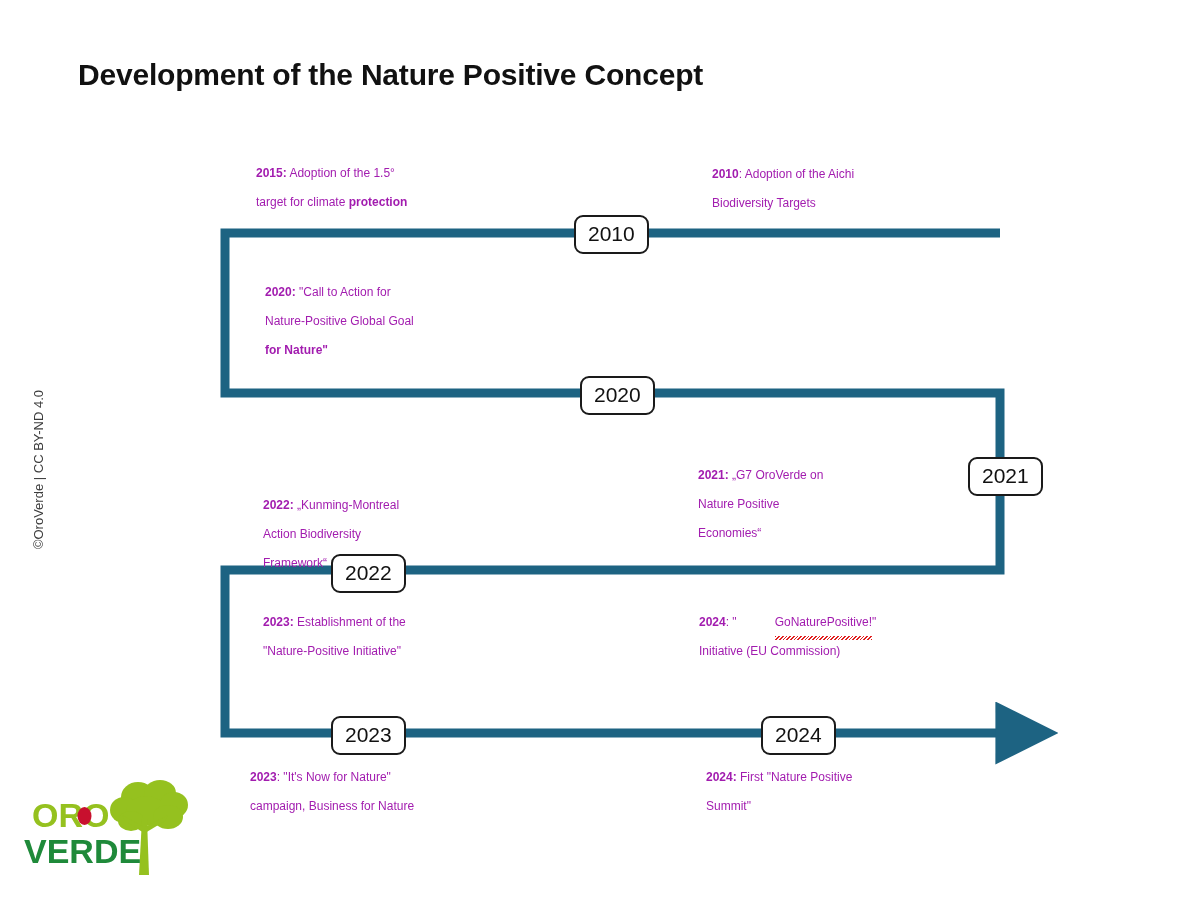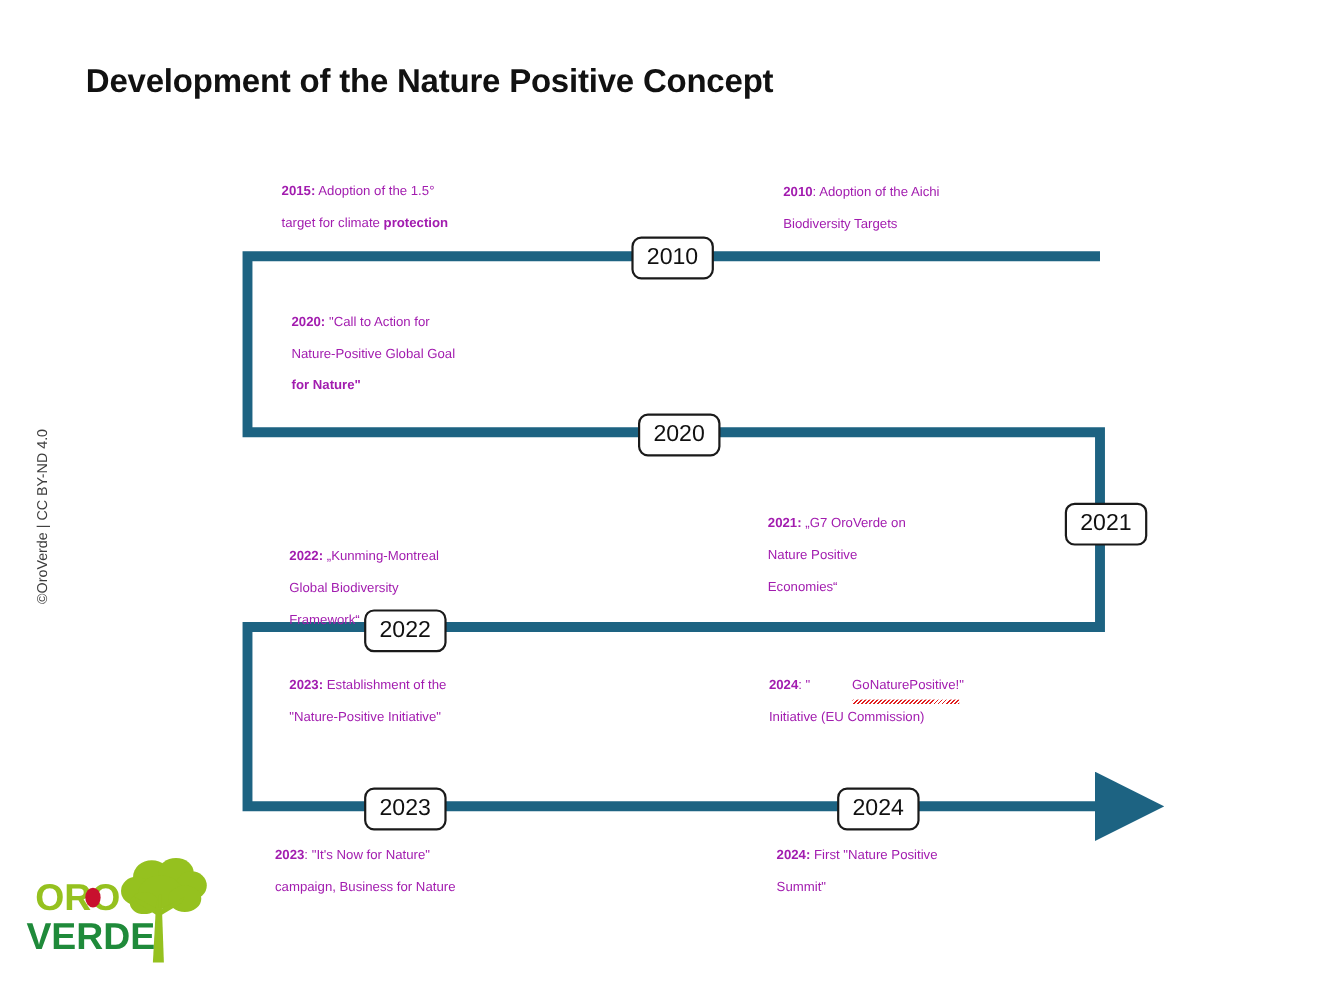--- a/index.html
+++ b/index.html
@@ -148,21 +148,21 @@
 
   <div class="event" style="left:265px; top:278px; width:330px;">
     <b>2020:</b><span> "Call to Action for</span><br>
     <span>Nature-Positive Global Goal</span><br>
     <b>for Nature"</b>
   </div>
 
 
   <div class="event" style="left:263px; top:479px; width:320px;margin-top:12px;">
     <b>2022:</b><span> „Kunming-Montreal</span><br>
-    <span>Global Biodiversity</span><br>
+    <span>Action Biodiversity</span><br>
     <span>Framework“</span>
   </div>
 
   <div class="event" style="left:698px; top:461px; width:280px;">
     <b>2021:</b><span> „G7 OroVerde on</span><br>
     <span>Nature Positive</span><br>
     <span>Economies“</span>
   </div>
 
   <div class="event" style="left:263px; top:608px; width:330px;">

